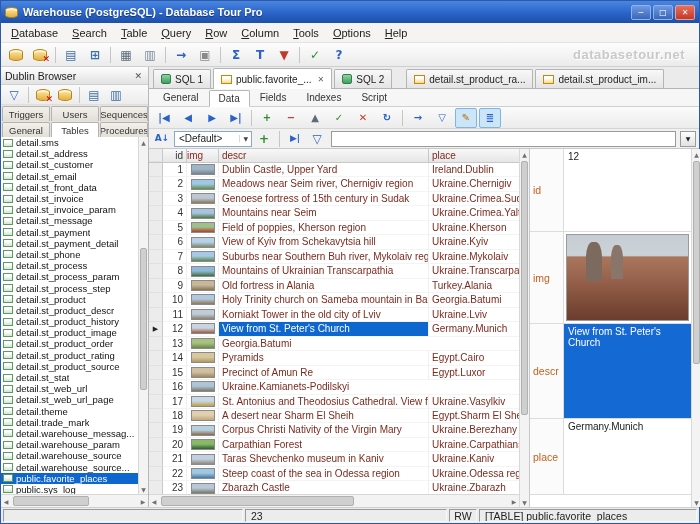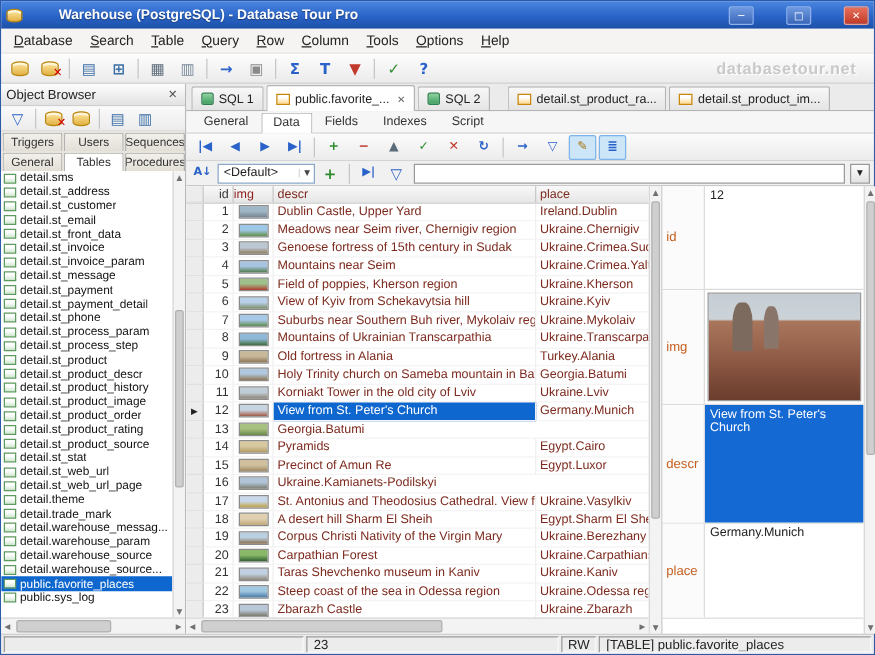--- a/index.html
+++ b/index.html
@@ -1,20 +1,20 @@
 <!DOCTYPE html>
 <html><head>
 <meta charset="utf-8">
 <style>
 *{margin:0;padding:0;box-sizing:border-box;}
 html,body{width:700px;height:524px;overflow:hidden;}
 body{font-family:"Liberation Sans",sans-serif;font-size:11px;color:#222;background:#d4d0c8;position:relative;}
 .window{position:absolute;inset:0;display:flex;flex-direction:column;background:#f0f0f0;border:1px solid #2a5aa8;}
 
-.titlebar{height:22px;flex:0 0 22px;background:linear-gradient(180deg,#4a86e0 0%,#2a64c8 55%,#1c50a8 100%);display:flex;align-items:center;padding:0 4px;color:#fff;gap:24px;}
+.titlebar{height:22px;flex:0 0 22px;background:linear-gradient(180deg,#4a86e0 0%,#2a64c8 55%,#1c50a8 100%);display:flex;align-items:center;padding:0 4px;color:#fff;}
 .title-text{flex:1;font-weight:bold;font-size:11px;margin-left:5px;text-shadow:0 1px 1px rgba(0,0,0,.45);white-space:nowrap;overflow:hidden;}
 .win-btn{width:20px;height:15px;margin-left:2px;display:flex;align-items:center;justify-content:center;font-size:8px;color:#fff;border:1px solid #8fb2ec;border-radius:2px;background:linear-gradient(#6f9ae0,#3a66b8);font-family:"DejaVu Sans",sans-serif;}
 .win-btn.close{background:linear-gradient(#e8705a,#c03a28);border-color:#eca093;}
 
 .menubar{height:20px;flex:0 0 20px;background:#f5f4f2;display:flex;align-items:center;padding-left:3px;border-bottom:1px solid #e2e2e2;}
 .menu-item{padding:2px 7px;cursor:default;}
 .menu-item::first-letter{text-decoration:underline;}
 
 .toolbar{height:24px;flex:0 0 24px;background:linear-gradient(#fdfdfd,#ebebeb);border-bottom:1px solid #cfcfcf;display:flex;align-items:center;padding-left:3px;position:relative;}
 .tbtn{min-width:22px;height:20px;display:inline-flex;align-items:center;justify-content:center;margin:0 1px;position:relative;border:1px solid transparent;}
@@ -191,21 +191,21 @@
       </span>
       <span class="tbtn">
         <span class="glyph" style="color: rgb(42, 98, 201);">?</span>
       </span>
     </div>
 
   <div class="content">
 
     <div class="left-panel">
       <div class="lp-header">
-        <span class="lp-title">Object Browser</span>
+        <span class="lp-title">Dublin Browser</span>
         <span class="lp-x">✕</span>
       </div>
       <div class="lp-toolbar">
           <span class="tbtn">
             <span class="glyph" style="color: rgb(42, 98, 201);">▽</span>
           </span>
           <span class="tsep"></span>
           <span class="tbtn">
             <span class="db-icon">
               <span class="db-badge">✕</span>
@@ -272,20 +272,24 @@
               <span class="tbl-ico"></span>
               <span class="obj-label">detail.st_payment</span>
             </div>
             <div class="obj-item">
               <span class="tbl-ico"></span>
               <span class="obj-label">detail.st_payment_detail</span>
             </div>
             <div class="obj-item">
               <span class="tbl-ico"></span>
               <span class="obj-label">detail.st_phone</span>
+            </div>
+            <div class="obj-item">
+              <span class="tbl-ico"></span>
+              <span class="obj-label">detail.st_process</span>
             </div>
             <div class="obj-item">
               <span class="tbl-ico"></span>
               <span class="obj-label">detail.st_process_param</span>
             </div>
             <div class="obj-item">
               <span class="tbl-ico"></span>
               <span class="obj-label">detail.st_process_step</span>
             </div>
             <div class="obj-item">
@@ -643,21 +647,21 @@
                 </div>
                 <div class="cell c-descr">St. Antonius and Theodosius Cathedral. View from Serpents Wall.</div>
                 <div class="cell c-place" style="border-right: none;">Ukraine.Vasylkiv</div>
               </div>
               <div class="grow">
                 <div class="c-ind"></div>
                 <div class="cell c-id">18</div>
                 <div class="cell c-img">
                   <span class="thumb" style="background: linear-gradient(rgb(224, 208, 176) 45%, rgb(192, 168, 120) 100%);"></span>
                 </div>
-                <div class="cell c-descr">A desert hill Sharm El Sheih</div>
+                <div class="cell c-descr">A desert near Sharm El Sheih</div>
                 <div class="cell c-place" style="border-right: none;">Egypt.Sharm El Sheih</div>
               </div>
               <div class="grow">
                 <div class="c-ind"></div>
                 <div class="cell c-id">19</div>
                 <div class="cell c-img">
                   <span class="thumb" style="background: linear-gradient(rgb(184, 208, 224) 45%, rgb(138, 106, 74) 100%);"></span>
                 </div>
                 <div class="cell c-descr">Corpus Christi Nativity of the Virgin Mary</div>
                 <div class="cell c-place" style="border-right: none;">Ukraine.Berezhany</div>

